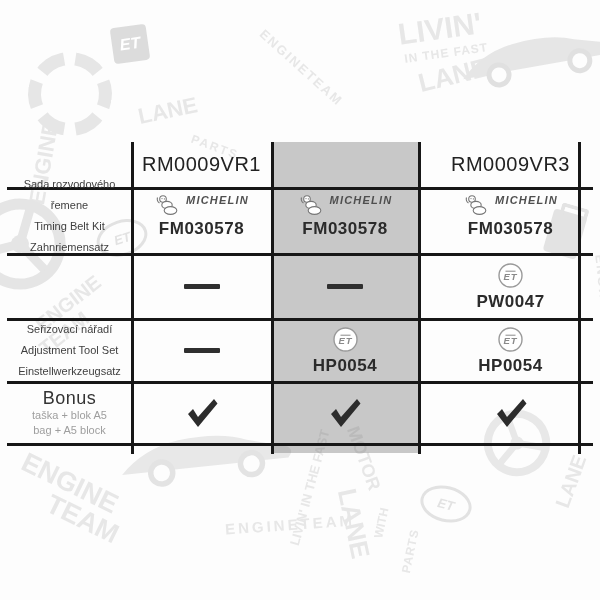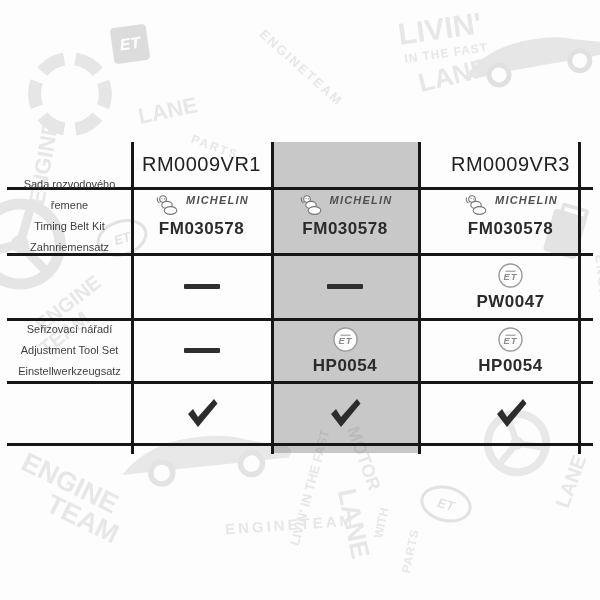--- a/index.html
+++ b/index.html
@@ -139,20 +139,25 @@
   <div class="cell cL r1">
     <span class="lbl">Sada rozvodového řemene</span>
     <span class="lbl">Timing Belt Kit</span>
     <span class="lbl">Zahnriemensatz</span>
   </div>
   <div class="cell cL r3">
     <span class="lbl">Seřizovací nářadí</span>
     <span class="lbl">Adjustment Tool Set</span>
     <span class="lbl">Einstellwerkzeugsatz</span>
   </div>
+  <div class="cell cL r4">
+    <span class="bonus-title">Bonus</span>
+    <span class="bonus-sub">taška + blok A5</span>
+    <span class="bonus-sub">bag + A5 block</span>
+  </div>
 
   <div class="cell c1 r1">
     <div class="brandrow">
       <svg class="bib" viewBox="0 0 27 22">
         <g fill="#ffffff" stroke="#777777" stroke-width="1.1">
           <path d="M5.5 9 Q2.5 7 3.5 3.5" fill="none"></path>
           <circle cx="9" cy="5" r="3.3"></circle>
           <ellipse cx="13" cy="11" rx="5.2" ry="3.6"></ellipse>
           <ellipse cx="16.5" cy="16.5" rx="6.3" ry="3.9"></ellipse>
         </g>

